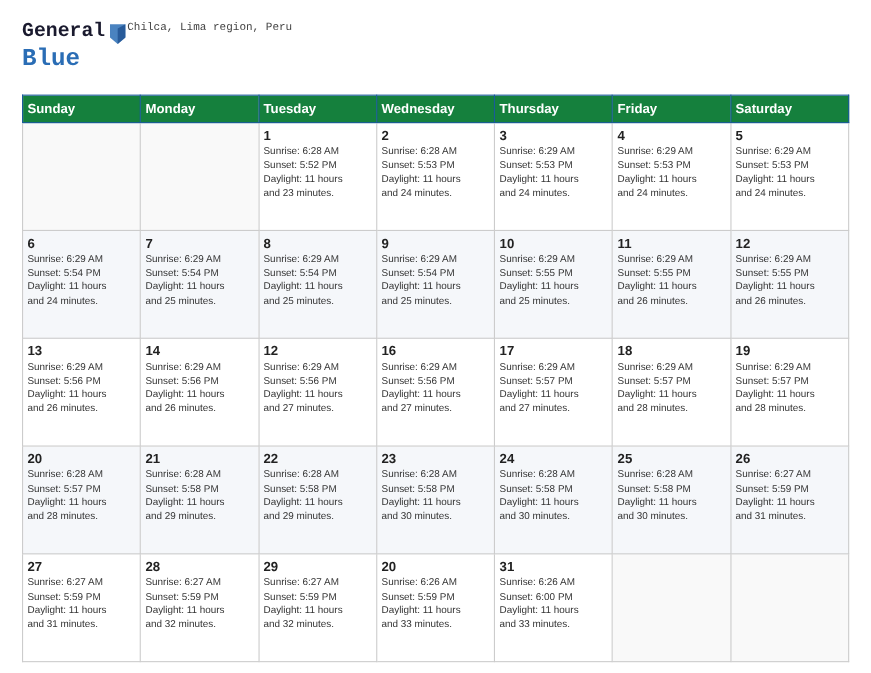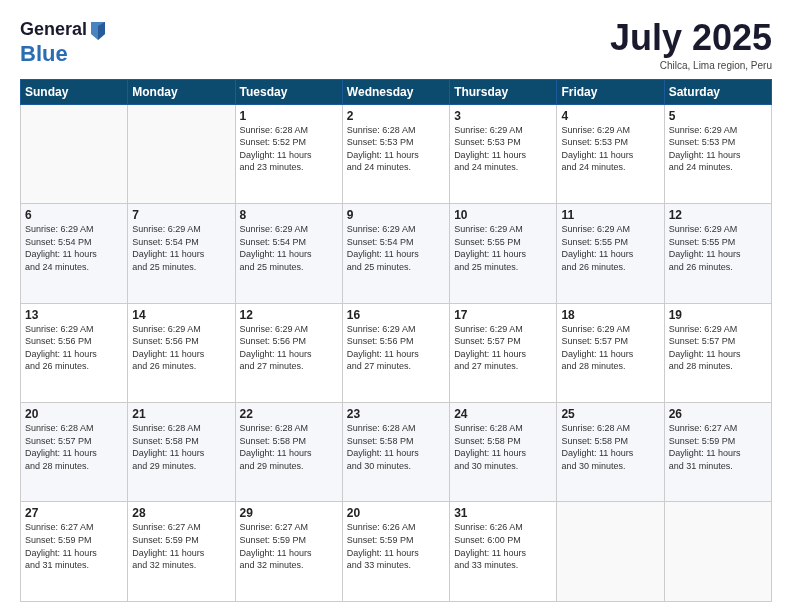--- a/index.html
+++ b/index.html
@@ -12,23 +12,23 @@
     }
     .page {
       width: 792px;
       height: 612px;
       padding: 18px 20px 10px 20px;
       display: flex;
       flex-direction: column;
     }
     .header {
       display: flex;
-      justify-content: space-between;
       align-items: flex-start;
-      margin-bottom: 8px;
+      margin-bottom: 20px;
+      font-family: Liberation Mono, monospace;
     }
     .logo {
       display: flex;
       align-items: center;
     }
     .logo-text {
       display: flex;
       flex-direction: column;
       line-height: 1.1;
     }
@@ -64,21 +64,21 @@
       margin-top: 2px;
     }
     .calendar {
       flex: 1;
       border: 1px solid #ccc;
       border-collapse: collapse;
       width: 100%;
       table-layout: fixed;
     }
     .calendar th {
-      background: #0c4a6e;
+      background: #15803d;
       color: #fff;
       font-size: 12px;
       font-weight: bold;
       padding: 5px 4px;
       text-align: left;
       border: 1px solid #1a5a9a;
     }
     .calendar td {
       border: 1px solid #ccc;
       vertical-align: top;
@@ -117,21 +117,20 @@
           <span class="logo-general">General</span>
           <svg class="logo-icon" viewBox="0 0 18 22" fill="none" xmlns="http://www.w3.org/2000/svg">
             <polygon points="2,2 16,2 16,14 9,20 2,14" fill="#2a6db5" opacity="0.85"></polygon>
             <polygon points="9,6 16,2 16,14 9,20" fill="#1a4a8a" opacity="0.7"></polygon>
           </svg>
         </span>
         <span class="logo-blue">Blue</span>
       </div>
     </div>
     <div class="title-block">
-      <div class="month-title">July 2025</div>
       <div class="subtitle">Chilca, Lima region, Peru</div>
     </div>
   </div>
 
   <table class="calendar">
     <thead>
       <tr>
 
       <th>Sunday</th>
           <th>Monday</th>

